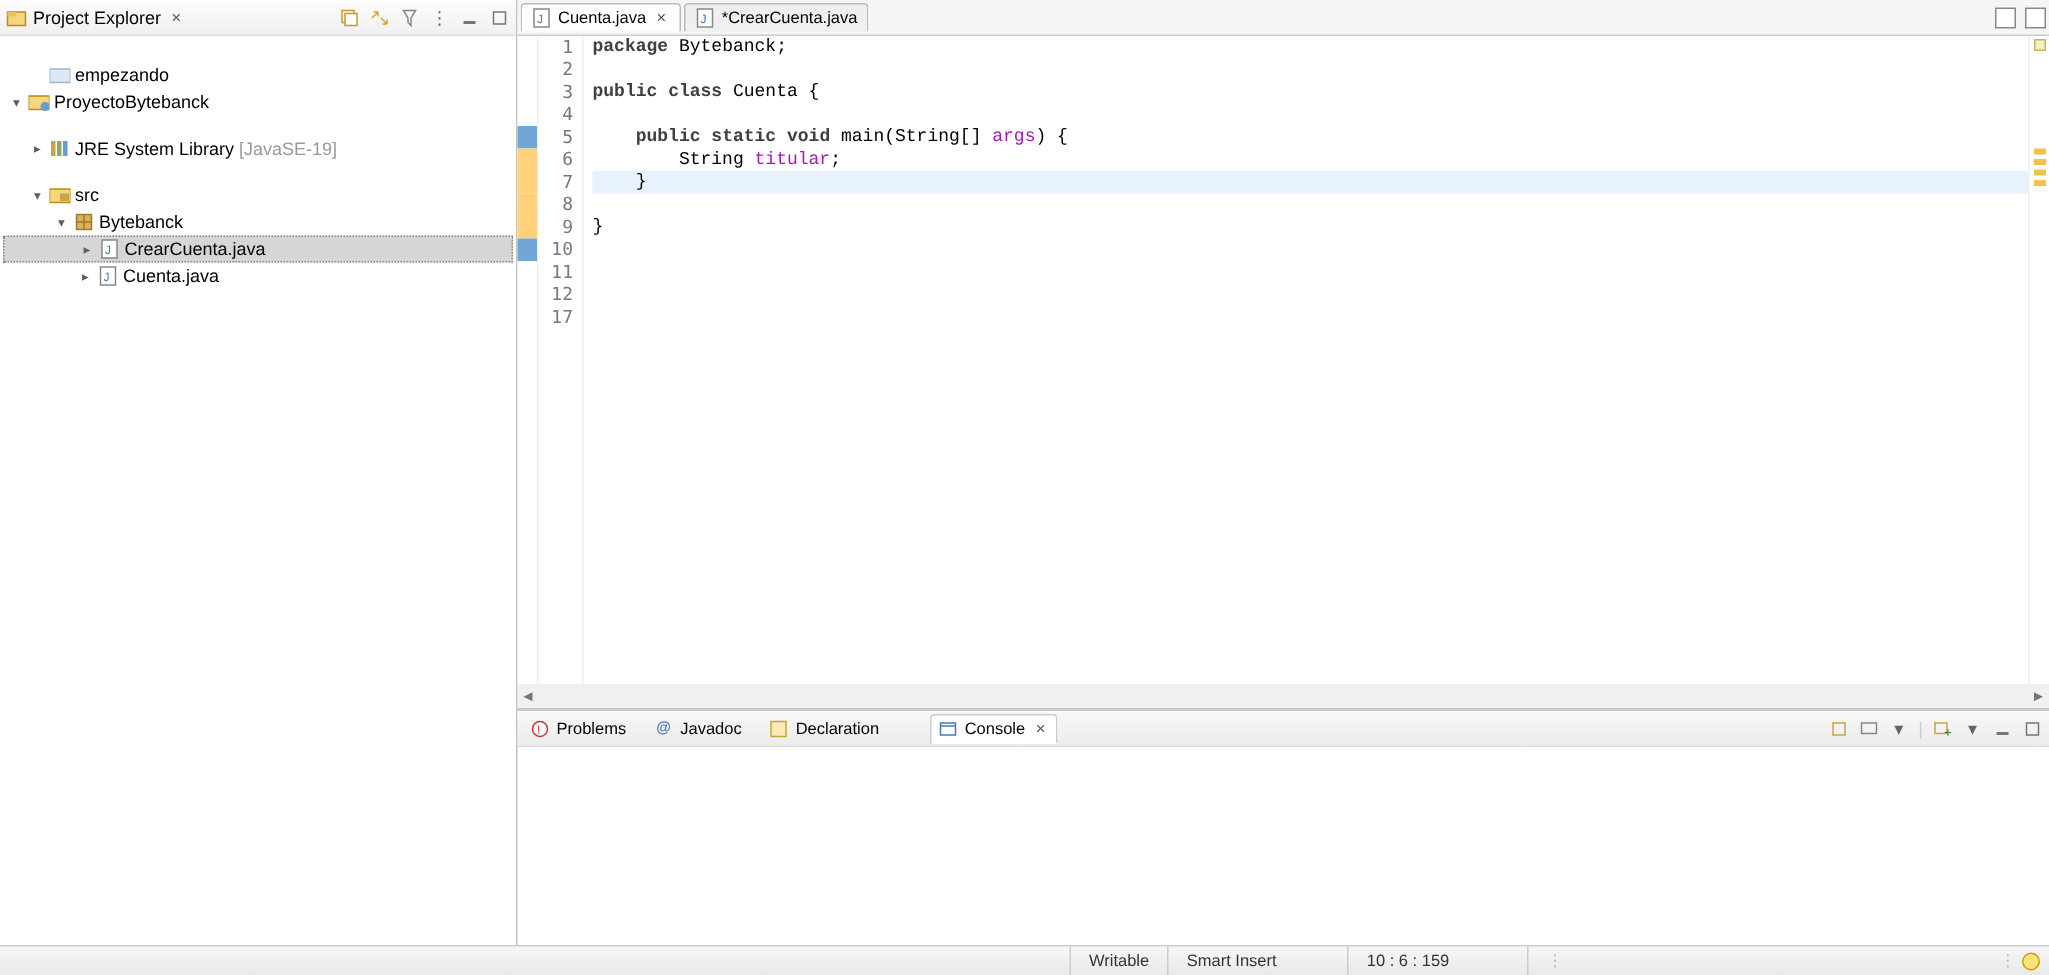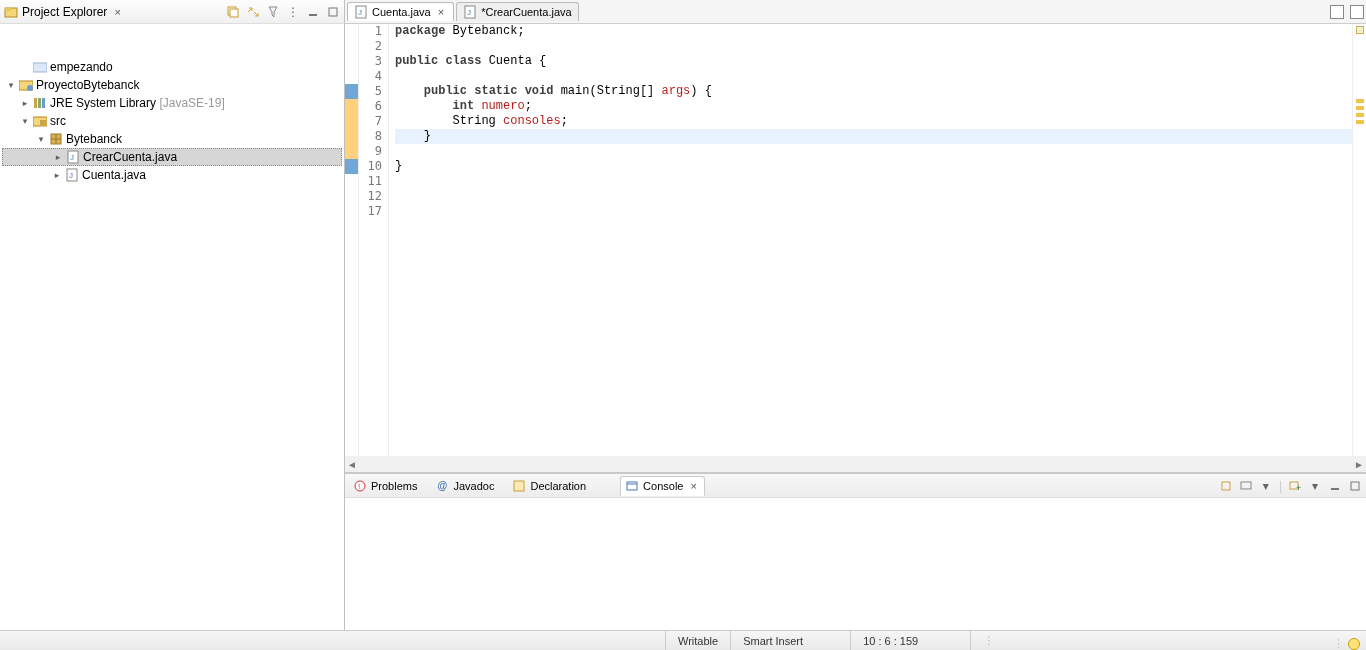--- a/index.html
+++ b/index.html
@@ -1,63 +1,63 @@
 <!DOCTYPE html>
 <html><head>
 <meta charset="utf-8">
 <style>
 * { box-sizing: border-box; margin: 0; padding: 0; }
 body { font-family: "Segoe UI", Tahoma, sans-serif; font-size: 12px; color: #000; background: #fff; width: 1366px; height: 650px; overflow: hidden; display: flex; flex-direction: column; }
 .main-area { display: flex; flex: 1; min-height: 0; }
-.sidebar { width: 345px; border-right: 1px solid #c0c0c0; display: flex; flex-direction: column; background: #fff; gap: 30px; }
+.sidebar { width: 345px; border-right: 1px solid #c0c0c0; display: flex; flex-direction: column; background: #fff; }
 .panel-header { display: flex; align-items: center; height: 24px; background: linear-gradient(#fdfdfd,#f0f0f0); border-bottom: 1px solid #ddd; padding: 0 4px; }
 .panel-header .title-area { display: flex; align-items: center; gap: 4px; flex: 1; }
 .panel-header .toolbar { display: flex; align-items: center; gap: 6px; }
 .icon { width: 14px; height: 14px; display: inline-flex; align-items: center; justify-content: center; font-size: 10px; }
 .close-x { cursor: pointer; font-size: 11px; color: #555; padding: 0 3px; }
 .tree { padding: 4px 2px; user-select: none; }
 .tree-row { display: flex; align-items: center; height: 18px; gap: 3px; padding-left: 4px; cursor: pointer; white-space: nowrap; }
 .tree-row.selected { background: #d6d6d6; border: 1px dotted #888; }
 .twisty { width: 10px; text-align: center; color: #5f5f5f; font-size: 9px; }
 .tree-label { }
 .tree-label .qualifier { color: #999; }
-.indent-1 { padding-left: 18px; }
+.indent-1 { padding-left: 18px; margin-top: 13px; }
 .indent-2 { padding-left: 34px; }
 .indent-3 { padding-left: 50px; }
 .editor-area { flex: 1; display: flex; flex-direction: column; min-width: 0; }
 .editor-tabs { display: flex; align-items: center; height: 24px; background: #f5f5f5; border-bottom: 1px solid #ccc; padding-left: 2px; gap: 2px; }
 .editor-tab { display: flex; align-items: center; gap: 4px; padding: 2px 6px; border: 1px solid #bbb; border-bottom: none; background: #fff; border-radius: 3px 3px 0 0; cursor: pointer; font-size: 11px; }
 .editor-tab.inactive { background: #efefef; }
 .editor-tabs .spacer { flex: 1; }
 .window-btn { width: 14px; height: 14px; border: 1px solid #888; margin: 0 2px; cursor: pointer; background: #fff; }
 .code-wrap { flex: 1; display: flex; min-height: 0; position: relative; }
 .marker-strip { width: 14px; background: #fff; border-right: 1px solid #eee; }
 .marker { height: 15px; display:flex; align-items:center; justify-content:center; font-size:9px; }
 .marker.warn { background: #ffd17a; }
 .marker.blue { background: #6fa8d6; }
 .gutter { width: 30px; background: #fff; text-align: right; padding-right: 6px; color: #787878; font-family: Consolas, monospace; font-size: 12px; border-right: 1px solid #eee; }
 .gutter div { height: 15px; line-height: 15px; }
 .code { flex: 1; font-family: Consolas, "Courier New", monospace; font-size: 12px; line-height: 15px; padding-left: 6px; overflow: hidden; position: relative; }
 .code-line { height: 15px; white-space: pre; }
 .code-line.highlight { background: #e8f2fe; }
 .kw { color: #404040; font-weight: bold; }
-.var { color: #b91c1c; }
+.var { color: #a21caf; }
 .overview-ruler { width: 14px; border-left: 1px solid #eee; position: relative; }
 .ruler-mark { position:absolute; right:2px; width:8px; height:4px; background:#f2c34a; }
 .hscroll { height: 16px; background: #f0f0f0; display:flex; align-items:center; }
 .hscroll .arrow { width:14px; text-align:center; color:#777; font-size:10px; cursor:pointer; }
 .hscroll .track { flex:1; }
 .bottom-panel { height: 158px; border-top: 2px solid #c9c9c9; display:flex; flex-direction:column; }
 .bp-tabs { display:flex; align-items:center; height:24px; background: linear-gradient(#f8f8f8,#ececec); border-bottom:1px solid #ddd; padding: 0 4px; gap: 10px; }
 .bp-tab { display:flex; align-items:center; gap:4px; padding: 2px 4px; cursor:pointer; font-size: 11px; }
 .bp-tab.active { background:#fff; border:1px solid #ccc; border-bottom:1px solid #fff; border-radius:3px 3px 0 0;margin-left:20px; }
 .bp-tabs .spacer { flex:1; }
 .bp-toolbar { display:flex; align-items:center; gap:6px; }
 .bp-body { flex:1; background:#fff; padding: 2px 6px; font-size: 11px; }
-.statusbar { height: 20px; background: linear-gradient(#f6f6f6,#e9e9e9); border-top:1px solid #ccc; display:flex; align-items:flex-end; font-size:11px; color:#333; }
+.statusbar { height: 20px; background: linear-gradient(#f6f6f6,#e9e9e9); border-top:1px solid #ccc; display:flex; align-items:center; font-size:11px; color:#333;padding-left:48px; }
 .status-cell { padding: 0 12px; border-left:1px solid #ccc; height:100%; display:flex; align-items:center; }
 .status-cell.first { border-left:none; flex:0 0 665px; }
 .status-spacer { flex:1; }
 .bulb { width:12px; height:12px; border-radius:50%; background: #ffe27a; border:1px solid #caa000; margin-right:6px; }
 .small-tool { width:14px; height:14px; cursor:pointer; display:inline-flex; align-items:center; justify-content:center; color:#666; }
 svg { display:block; }
 </style>
 </head>
 <body>
 
@@ -233,22 +233,21 @@
           <div>11</div>
           <div>12</div>
           <div>17</div>
       </div>
       <div class="code">
         <div class="code-line"><span class="kw">package</span><span> Bytebanck;</span></div>
         <div class="code-line"></div>
         <div class="code-line"><span class="kw">public</span> <span class="kw">class</span><span> Cuenta {</span></div>
         <div class="code-line"></div>
         <div class="code-line">    <span class="kw">public</span> <span class="kw">static</span> <span class="kw">void</span><span> main(String[] </span><span class="var">args</span><span>) {</span></div>
-        <div class="code-line">        <span class="kw">int</span> <span class="var">numero</span><span>;</span></div>
-        <div class="code-line">        <span>String </span><span class="var">consoles</span><span>;</span></div>
+        <div class="code-line">        <span>String </span><span class="var">titular</span><span>;</span></div>
         <div class="code-line highlight">    <span>}</span></div>
         <div class="code-line"></div>
         <div class="code-line"><span>}</span></div>
         <div class="code-line"></div>
       </div>
       <div class="overview-ruler">
         <div style="position:absolute;top:2px;right:2px;width:8px;height:8px;background:#f7f0c8;border:1px solid #c5b55a"></div>
         <div class="ruler-mark" style="top:75px"></div>
         <div class="ruler-mark" style="top:82px"></div>
         <div class="ruler-mark" style="top:89px"></div>

